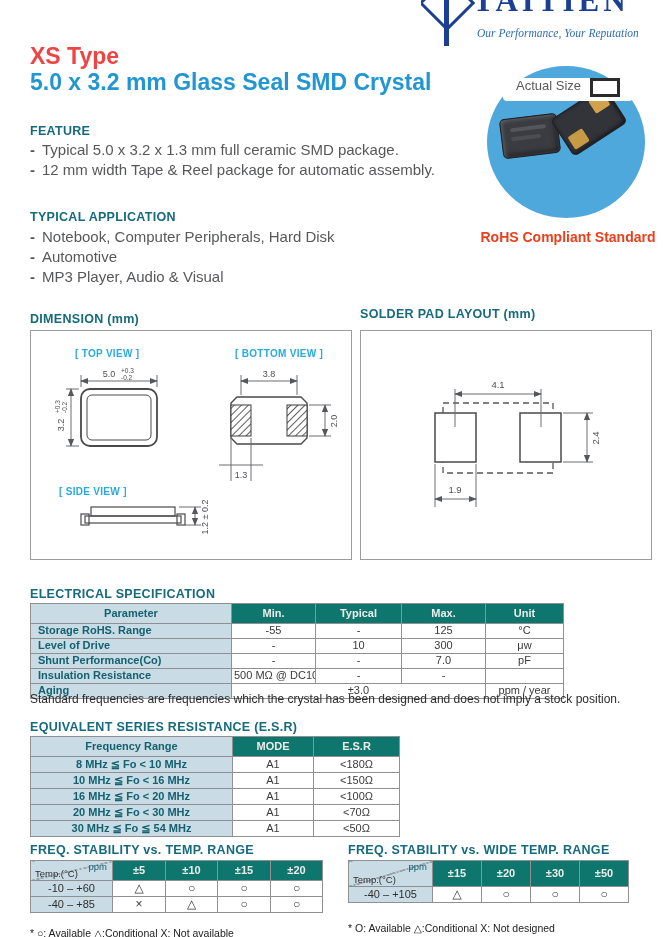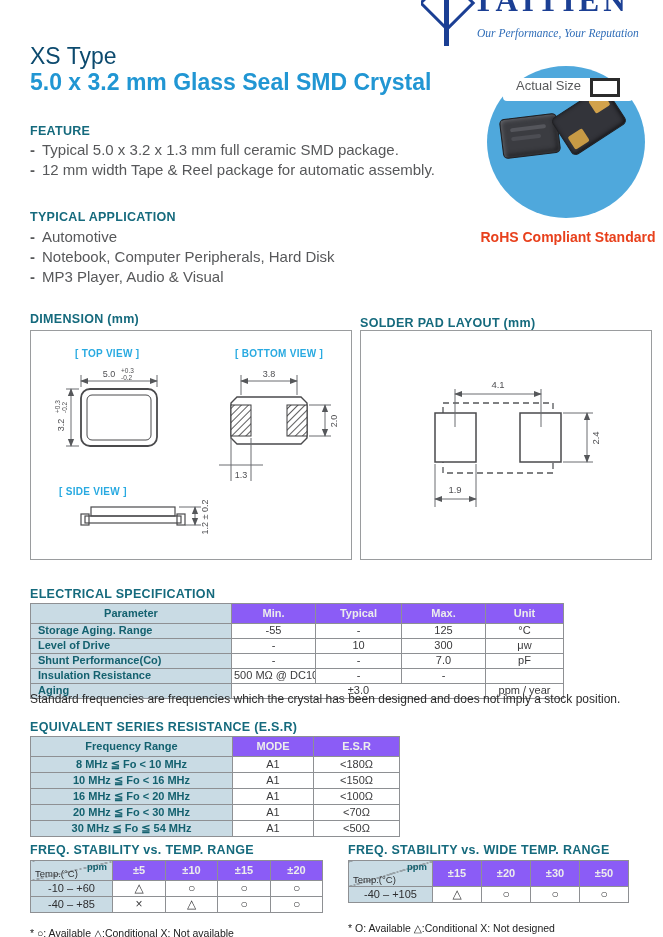--- a/index.html
+++ b/index.html
@@ -9,21 +9,21 @@
   .logo{position:absolute;top:0;right:4px;width:238px;height:54px;overflow:hidden;}
   .logo-diamond{position:absolute;left:6px;top:-17px;width:34px;height:34px;
         border:3px solid #1b3f94;transform:rotate(45deg);background:#fff;}
   .logo-stem{position:absolute;left:23px;top:-12px;width:5px;height:58px;background:#1b3f94;}
   .logo-brand{position:absolute;left:52px;top:-17px;font-family:"Liberation Serif",serif;
         font-weight:bold;font-size:31px;letter-spacing:4px;color:#1b3f94;white-space:nowrap;}
   .logo-tagline{position:absolute;left:56px;top:27px;font-family:"Liberation Serif",serif;
         font-style:italic;font-size:11.5px;color:#2f6db8;white-space:nowrap;text-align:center;}
   
   .title{position:absolute;left:30px;top:44px;}
-  .t1{font-size:23px;font-weight:normal;color:#0c4a6e;line-height:1.08;}
+  .t1{font-size:23px;font-weight:bold;color:#ef4444;line-height:1.08;}
   .t2{font-size:23px;font-weight:bold;color:#2196d3;line-height:1.08;margin-top:1px;}
   .sec-h{position:absolute;font-weight:bold;color:#156a7d;font-size:12.5px;letter-spacing:.3px;}
   .blist{position:absolute;font-size:15px;color:#57585a;line-height:1.32;}
   .blist .li{white-space:nowrap;}
   .blist .dash{display:inline-block;width:12px;font-weight:bold;}
   
   .circle{position:absolute;left:487px;top:66px;width:158px;height:152px;border-radius:50%;
         background:#4fa8dc;}
   .pill{position:absolute;left:503px;top:78px;width:130px;height:23px;background:#ffffff;
         border-radius:4px;display:flex;align-items:flex-start;justify-content:center;gap:9px;}
@@ -45,31 +45,31 @@
   .draw-box{position:absolute;border:1px solid #9a9c9e;background:#fff;}
   .vlabel{fill:#29aae1;font-weight:bold;font-size:10px;font-family:"Liberation Sans",sans-serif;letter-spacing:.3px;}
   .dtext{fill:#4f4f52;font-size:9px;font-family:"Liberation Sans",sans-serif;}
   .dtol{fill:#4f4f52;font-size:6.5px;font-family:"Liberation Sans",sans-serif;}
   .oline{stroke:#4a4a4c;fill:none;}
   .dimline{stroke:#6b6d70;stroke-width:1;fill:none;}
   
   .dtable{position:absolute;border-collapse:collapse;table-layout:fixed;font-size:11px;background:#fff;}
   .dtable th,.dtable td{border:1px solid #8e9093;padding:0 2px;text-align:center;height:14px;
         line-height:1.05;color:#3a3a3c;background:#fff;overflow:hidden;white-space:nowrap;}
-  .dtable th.dark{background:#8b5cf6;color:#ececec;font-weight:bold;height:19px;font-size:11px;margin-left:12px;}
+  .dtable th.dark{background:#0f766e;color:#ececec;font-weight:bold;height:19px;font-size:11px;margin-left:12px;}
   .dtable .param-h{background:#c9dbe4;color:#14616f;font-weight:bold;height:19px;}
   .dtable td.param{background:#c9dbe4;color:#14616f;font-weight:bold;text-align:left;padding-left:7px;}
   .dtable td.param-c{background:#c9dbe4;color:#14616f;font-weight:bold;}
   .dtable td.lbl{background:#c9dbe4;color:#2e2e30;}
   .note{position:absolute;font-size:12px;color:#2b2b2b;}
   .fnote{position:absolute;font-size:10.5px;color:#222;}
   
   th.corner{position:relative;background-color:#c9dbe4;padding:0;
         background-image:linear-gradient(to bottom right,rgba(0,0,0,0) 49.2%,#6b6d70 49.2%,#6b6d70 50.8%,rgba(0,0,0,0) 50.8%);}
-  .c-top{position:absolute;top:1px;right:5px;font-size:9.5px;font-weight:bold;color:#14616f;}
+  .c-top{position:absolute;top:1px;right:5px;font-size:9.5px;font-weight:normal;color:#14616f;}
   .c-bot{position:absolute;bottom:1px;left:4px;font-size:9.5px;font-weight:normal;color:#2e2e30;}
   .sym{font-size:12px;}
 </style>
 </head>
 <body>
 
 <div class="page">
 
   <div class="logo">
     <div class="logo-diamond"></div>
@@ -84,22 +84,22 @@
   </div>
 
   <div class="sec-h" style="left:30px;top:124px;">FEATURE</div>
   <div class="blist" style="left:30px;top:140px;">
     <div class="li"><span class="dash">-</span><span>Typical 5.0 x 3.2 x 1.3 mm full ceramic SMD package.</span></div>
     <div class="li"><span class="dash">-</span><span>12 mm width Tape &amp; Reel package for automatic assembly.</span></div>
   </div>
 
   <div class="sec-h" style="left:30px;top:210px;">TYPICAL APPLICATION</div>
   <div class="blist" style="left:30px;top:227px;">
+    <div class="li"><span class="dash">-</span><span>Notebook, Computer Peripherals, Hard Disk</span></div>
     <div class="li"><span class="dash">-</span><span>Automotive</span></div>
-    <div class="li"><span class="dash">-</span><span>Notebook, Computer Peripherals, Hard Disk</span></div>
     <div class="li"><span class="dash">-</span><span>MP3 Player, Audio &amp; Visual</span></div>
   </div>
 
   <div class="circle"></div>
   <div class="xtal-a">
       <div class="mark"></div>
       <div class="mark2"></div>
     </div>
   <div class="xtal-b">
       <div class="pad1"></div>
@@ -164,21 +164,21 @@
       <rect x="46" y="185" width="96" height="7" class="oline" stroke-width="1.2"></rect>
       <rect x="42" y="183" width="8" height="11" class="oline" stroke-width="1.2"></rect>
       <rect x="138" y="183" width="8" height="11" class="oline" stroke-width="1.2"></rect>
       <line x1="140" y1="176" x2="162" y2="176" class="dimline"></line>
       <line x1="146" y1="194" x2="162" y2="194" class="dimline"></line>
       <line x1="156" y1="176" x2="156" y2="194" class="dimline" marker-start="url(#arr)" marker-end="url(#arr)"></line>
       <text x="169" y="186" text-anchor="middle" class="dtext" transform="rotate(-90 169 186)">1.2 ± 0.2</text>
     </svg>
   </div>
 
-  <div class="sec-h" style="left:360px;top:316px;">SOLDER PAD LAYOUT (mm)</div>
+  <div class="sec-h" style="left:360px;top:307px;">SOLDER PAD LAYOUT (mm)</div>
   <div class="draw-box" style="left:360px;top:330px;width:290px;height:228px;">
     <svg width="290" height="228" viewBox="0 0 290 228">
       <defs>
         <marker id="arr2" viewBox="0 0 10 10" refX="9" refY="5" markerWidth="8" markerHeight="8" orient="auto-start-reverse">
           <path d="M0,1 L10,5 L0,9 z" fill="#55575a"></path>
         </marker>
       </defs>
       <rect x="82" y="72" width="110" height="70" fill="none" stroke="#55575a" stroke-width="1.3" stroke-dasharray="6,4"></rect>
       <rect x="74" y="82" width="41" height="49" fill="#fff" stroke="#4a4a4c" stroke-width="1.5"></rect>
       <rect x="159" y="82" width="41" height="49" fill="#fff" stroke="#4a4a4c" stroke-width="1.5"></rect>
@@ -208,21 +208,21 @@
       </colgroup>
     <tbody>
         <tr>
       <th class="param-h">Parameter</th>
       <th class="dark">Min.</th>
       <th class="dark">Typical</th>
       <th class="dark">Max.</th>
       <th class="dark">Unit</th>
     </tr>
     <tr>
-      <td class="param">Storage Aging. Range</td>
+      <td class="param">Storage RoHS. Range</td>
       <td>-55</td>
       <td>-</td>
       <td>125</td>
       <td>°C</td>
     </tr>
     <tr>
       <td class="param">Level of Drive</td>
       <td>-</td>
       <td>10</td>
       <td>300</td>

